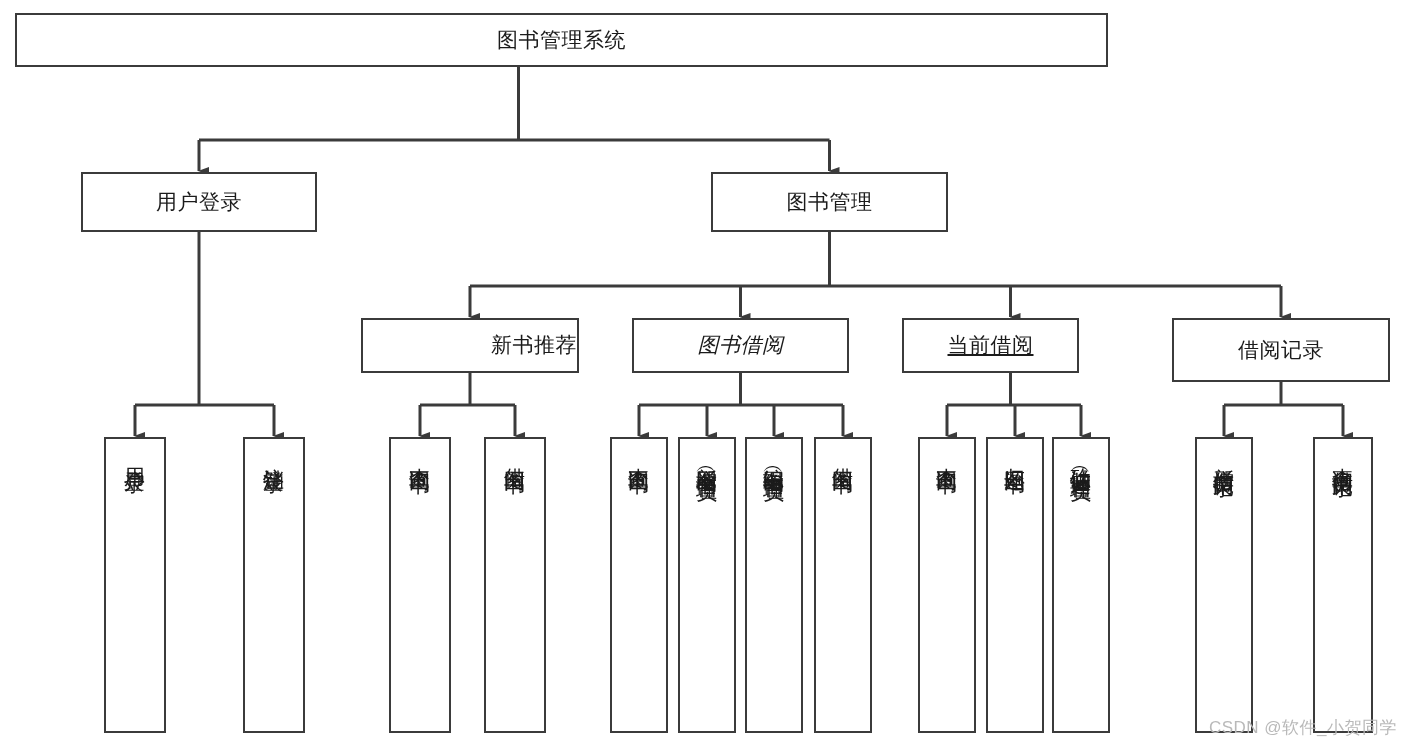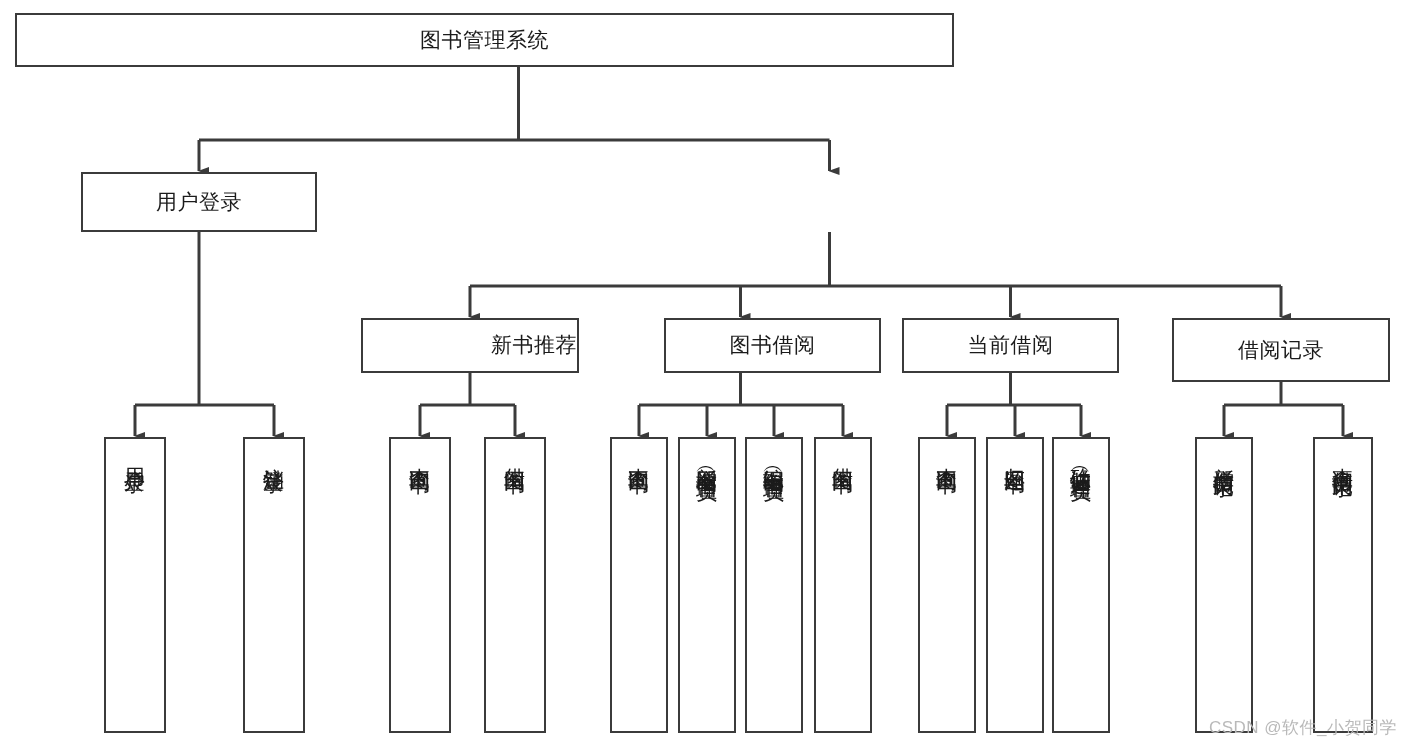--- a/index.html
+++ b/index.html
@@ -110,38 +110,41 @@
         <path d="M947,405 L947,436" marker-end="url(#arrowhead)"></path>
         <path d="M1015,405 L1015,436" marker-end="url(#arrowhead)"></path>
         <path d="M1081,405 L1081,436" marker-end="url(#arrowhead)"></path>
         <path d="M1281,373 L1281,405"></path>
         <path d="M1224,405 L1343,405"></path>
         <path d="M1224,405 L1224,436" marker-end="url(#arrowhead)"></path>
         <path d="M1343,405 L1343,436" marker-end="url(#arrowhead)"></path>
       </g>
   </svg>
 
-  <div class="node horizontal" style="left: 15px; top: 13px; width: 939px; height: 54px; align-items: center;">
+  <div class="node horizontal" style="left: 15px; top: 13px; width: 1093px; height: 54px; align-items: center;">
     <span class="node-label">图书管理系统</span>
   </div>
 
   <div class="node horizontal" style="left: 81px; top: 172px; width: 236px; height: 60px;">
     <span class="node-label">用户登录</span>
   </div>
 
+  <div class="node horizontal" style="left: 711px; top: 172px; width: 237px; height: 60px;">
+    <span class="node-label">图书管理</span>
+  </div>
 
   <div class="node horizontal" style="left: 361px; top: 318px; width: 218px; height: 55px; justify-content: flex-end;">
     <span class="node-label">新书推荐</span>
   </div>
 
-  <div class="node horizontal" style="left: 664px; top: 318px; width: 217px; height: 55px;">
+  <div class="node horizontal" style="left: 632px; top: 318px; width: 217px; height: 55px; font-style: italic;">
     <span class="node-label">图书借阅</span>
   </div>
 
-  <div class="node horizontal" style="left: 902px; top: 318px; width: 217px; height: 55px;">
+  <div class="node horizontal" style="left: 902px; top: 318px; width: 177px; height: 55px; text-decoration: underline;">
     <span class="node-label">当前借阅</span>
   </div>
 
   <div class="node horizontal" style="left: 1172px; top: 318px; width: 218px; height: 64px;">
     <span class="node-label">借阅记录</span>
   </div>
 
   <div class="node vertical" style="left: 104px; top: 437px; width: 62px; height: 296px;">
     <span class="node-label">用户登录</span>
   </div>

